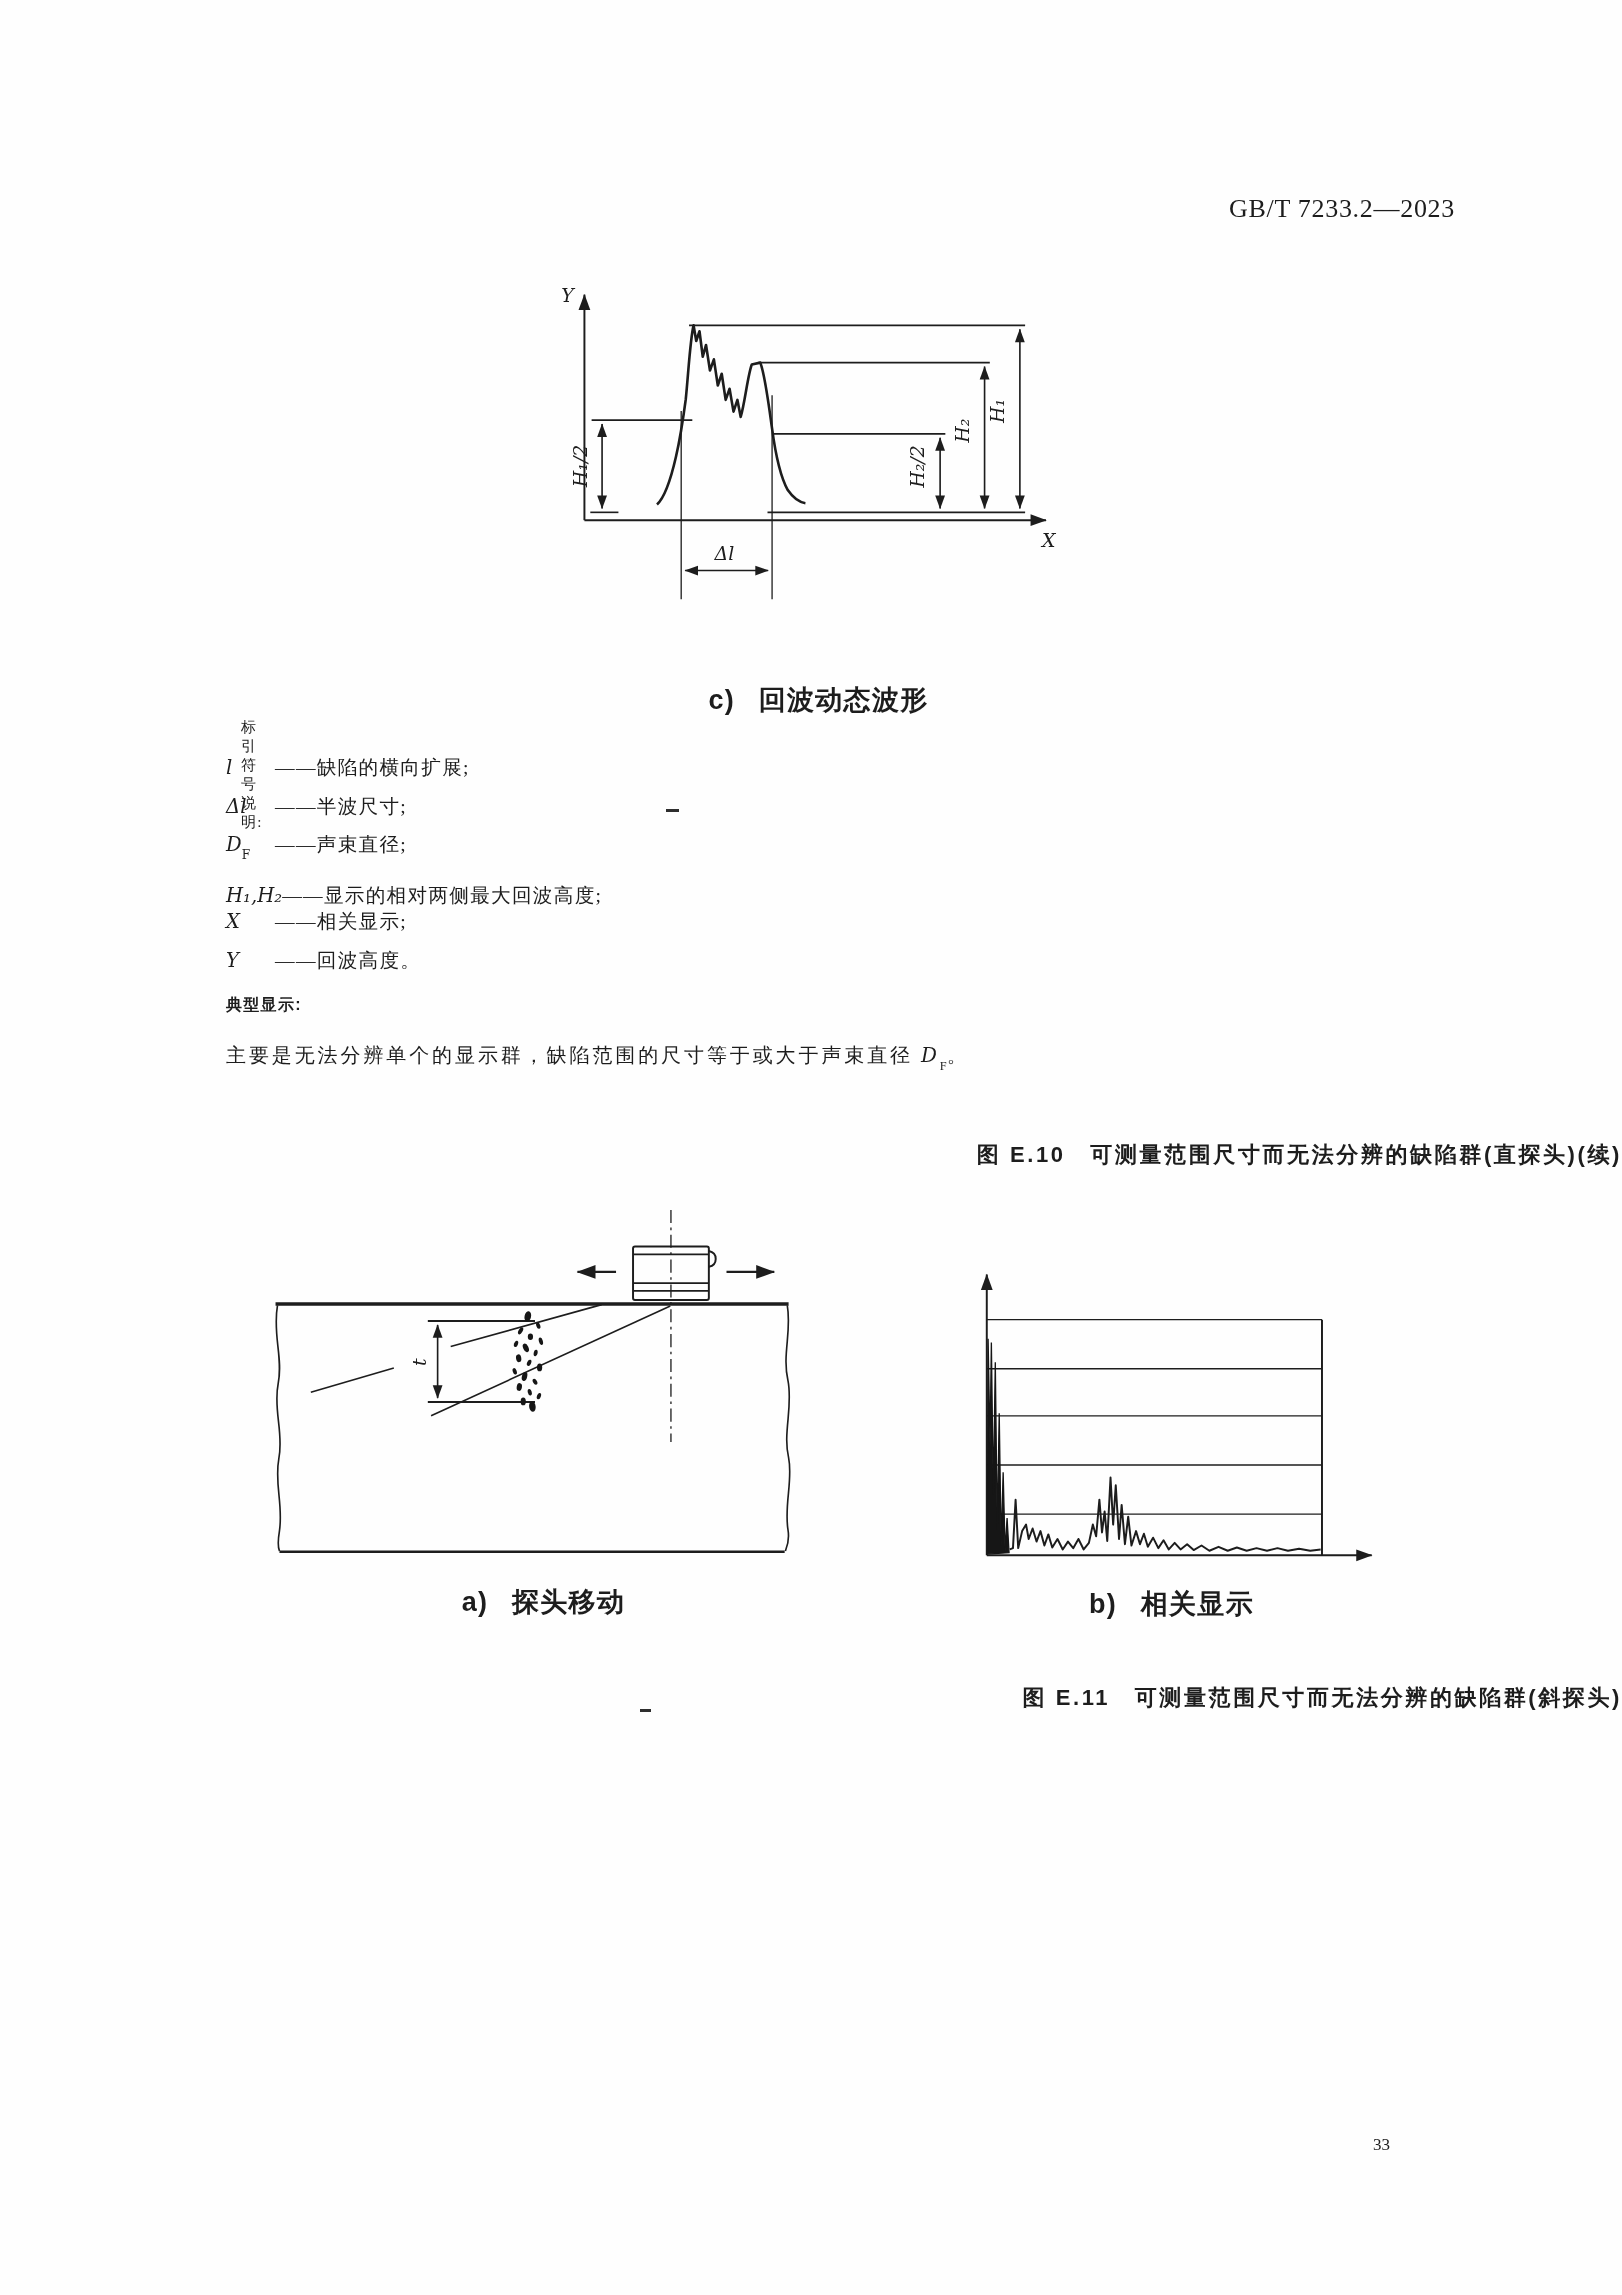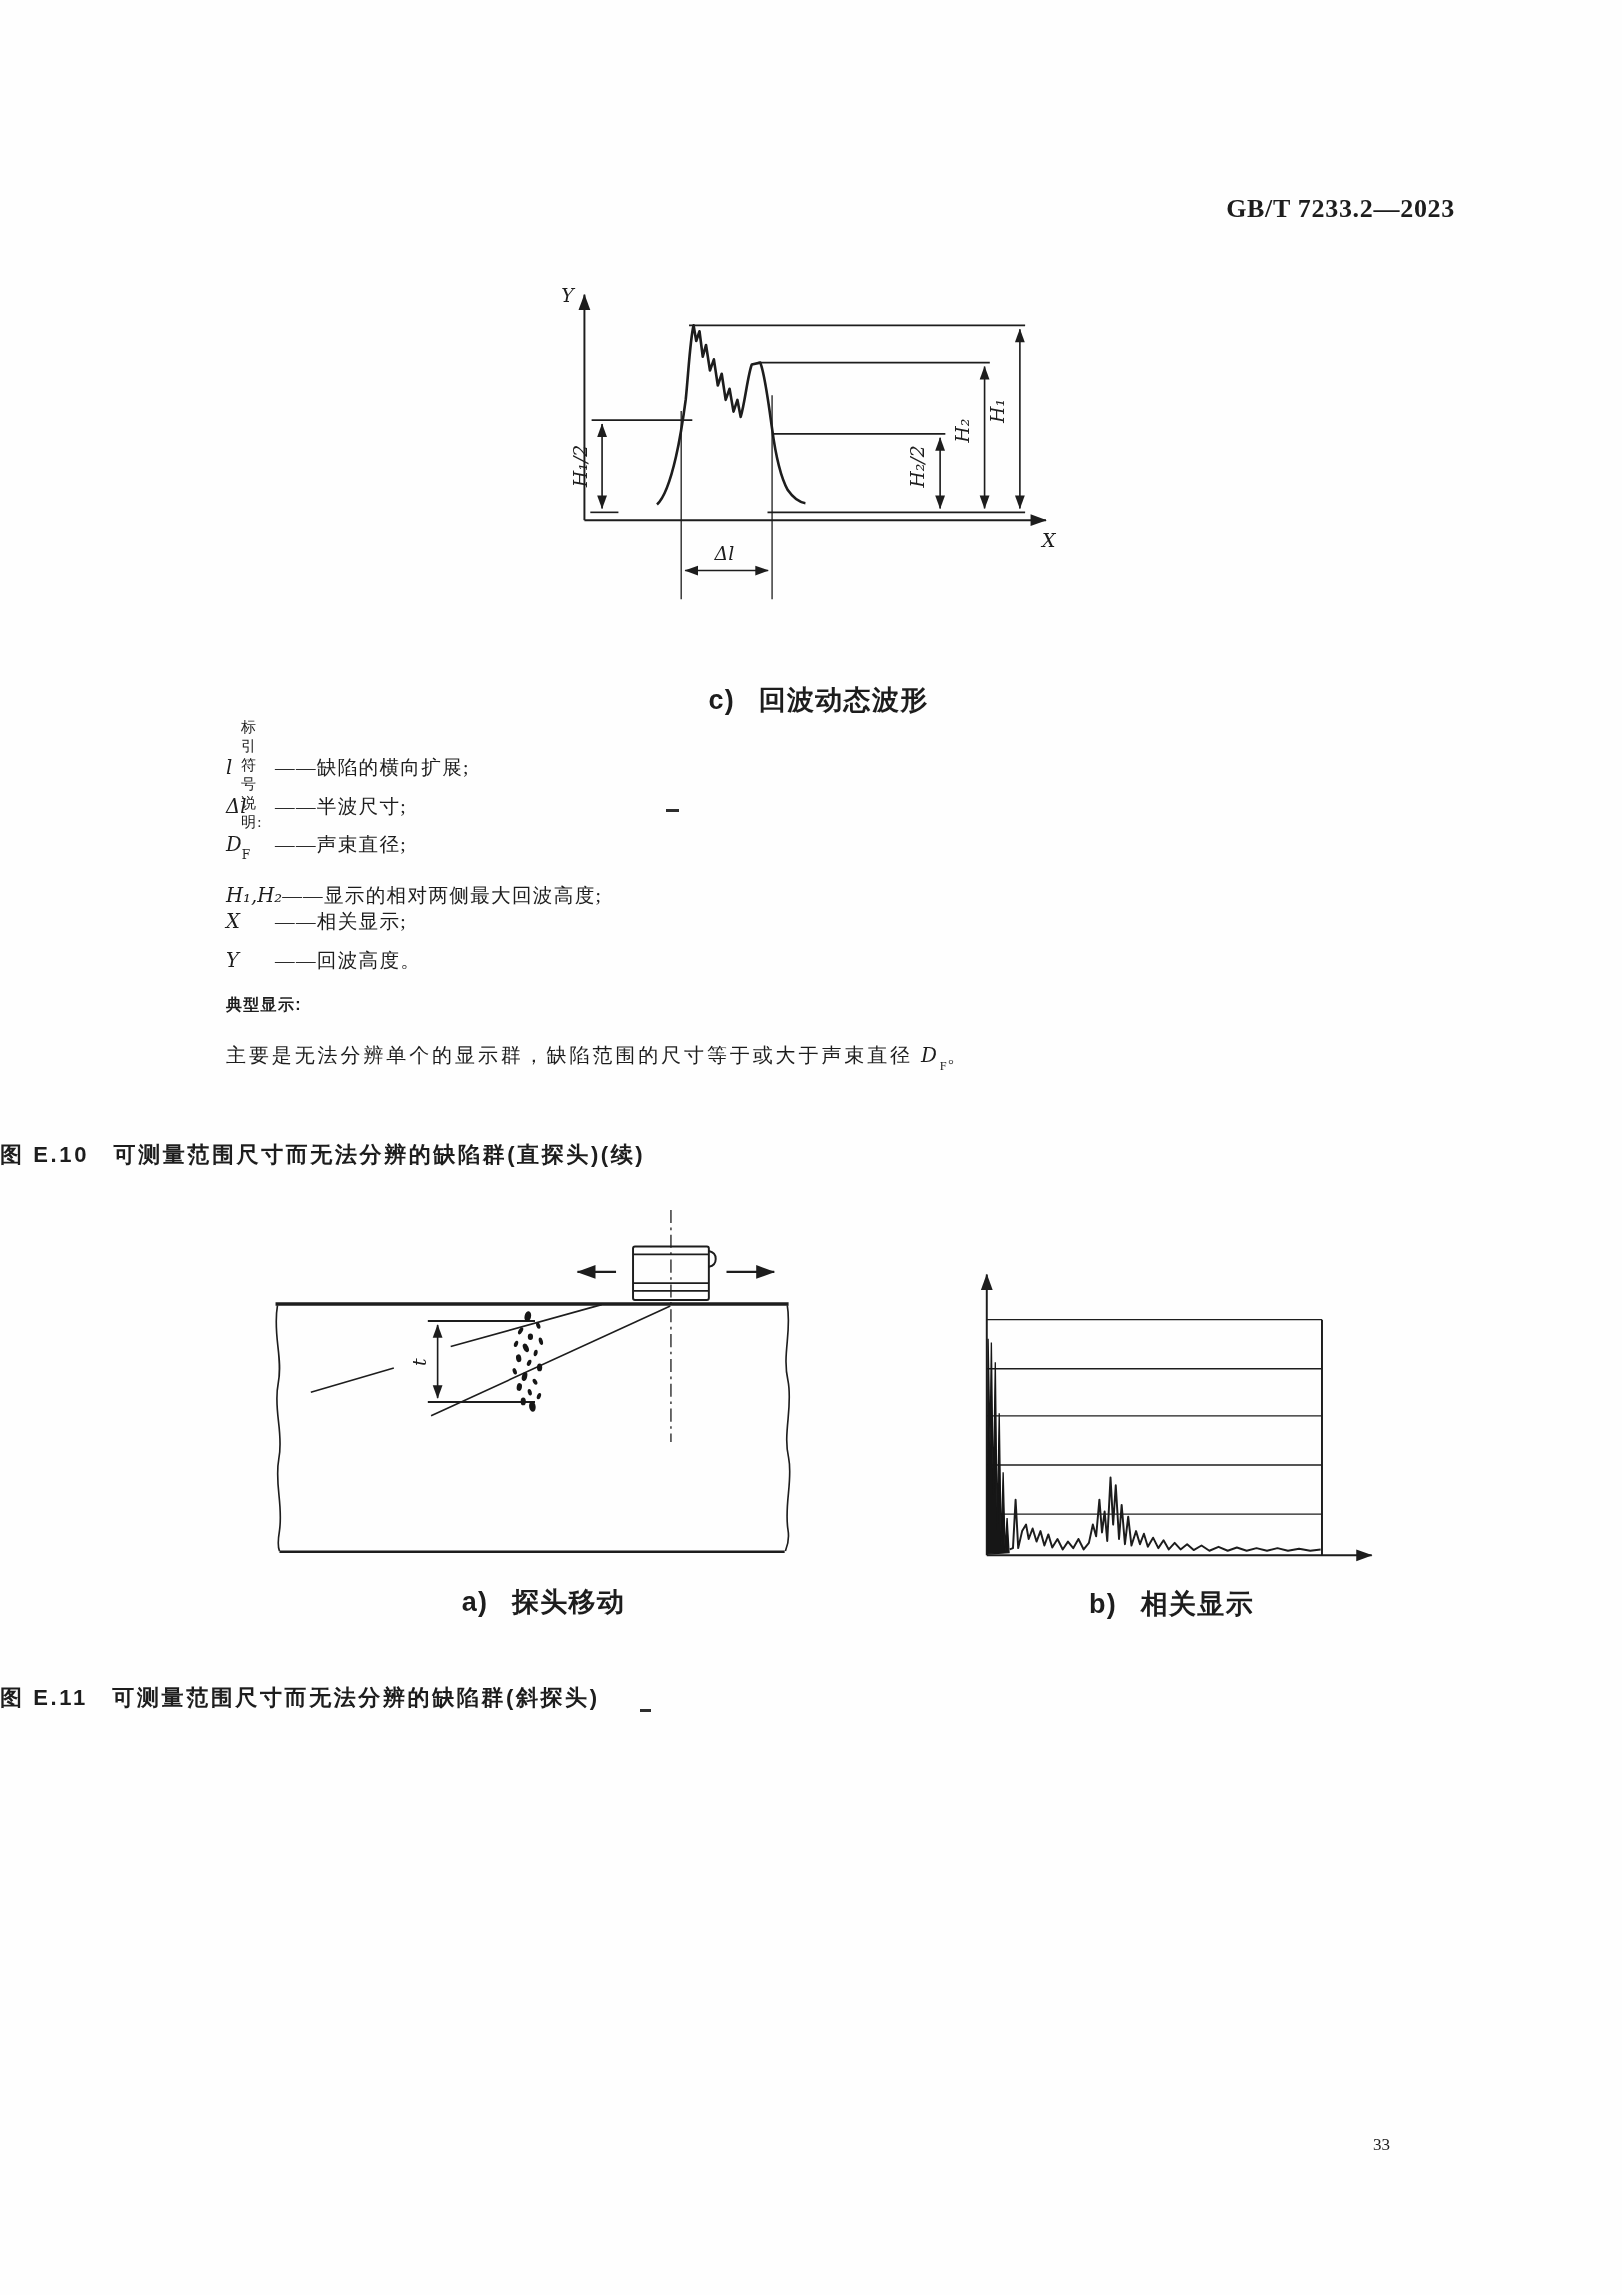--- a/index.html
+++ b/index.html
@@ -1,24 +1,24 @@
 <!DOCTYPE html>
 <html style="font-size:10.5px"><head>
 <meta charset="utf-8">
 <style>
   html,body{margin:0;padding:0;background:#e8e8e8;}
   #page{position:relative;width:1622px;height:2295px;background:#fefefe;
         font-family:"Liberation Serif","DejaVu Serif",serif;color:#1d1d1d;overflow:hidden;}
   .abs{position:absolute;}
-  #header{top:194px;right:167px;font-size:26px;font-weight:bold;letter-spacing:0.7px;
+  #header{top:194px;right:167px;font-size:26px;font-weight:normal;letter-spacing:0.7px;
           font-family:"Liberation Serif",serif;}
   .sub-caption{font-weight:bold;font-size:27px;text-align:center;letter-spacing:1.3px;
                font-family:"Liberation Sans","DejaVu Sans",sans-serif;}
   .cap-letter{margin-right:23.6px;}
-  .fig-caption{left:0;width:1622px;text-align:left;font-weight:bold;font-size:22px;
+  .fig-caption{left:0;width:1622px;text-align:right;font-weight:bold;font-size:22px;
                letter-spacing:2.6px;font-family:"Liberation Sans","DejaVu Sans",sans-serif;}
   #legend{left:226px;top:718px;}
   .legend-title{position:absolute;left:15px;top:0;font-size:15px;letter-spacing:1.3px;}
   .legend-row{position:absolute;left:0;height:26px;white-space:nowrap;font-size:19.6px;}
   .sym{display:inline-block;min-width:49px;font-style:italic;
        font-family:"DejaVu Serif","Liberation Serif",serif;}
   .sym i,.mathsym{font-style:italic;font-family:"DejaVu Serif","Liberation Serif",serif;}
   .subf{font-style:normal;font-size:0.62em;position:relative;top:0.25em;letter-spacing:0;}
   .desc{letter-spacing:1.3px;}
   .para{left:226px;font-size:20px;letter-spacing:2.9px;white-space:nowrap;}

